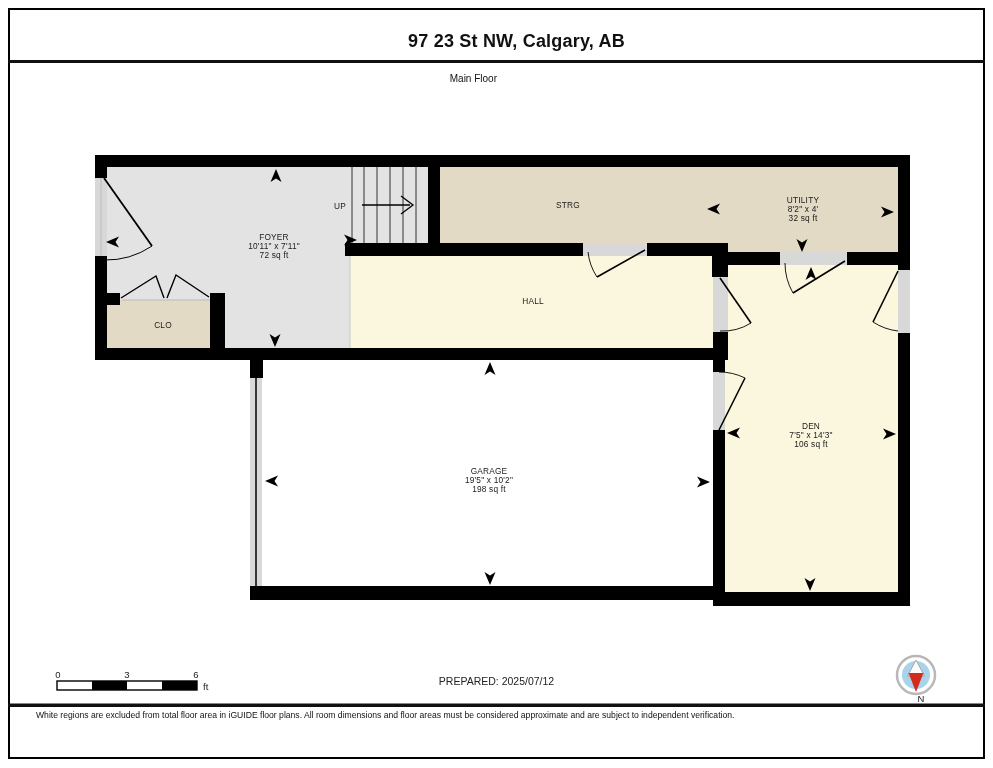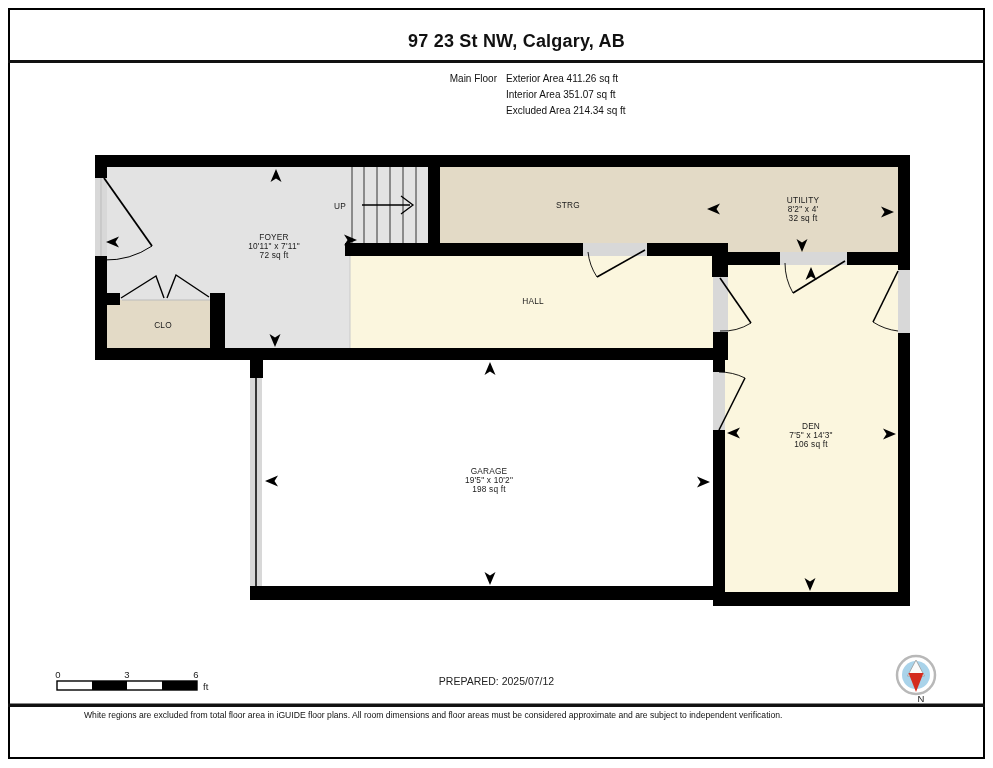--- a/index.html
+++ b/index.html
@@ -6,39 +6,34 @@
   .page{position:relative;width:993px;height:768px;background:#fff;overflow:hidden;
         font-family:"Liberation Sans",sans-serif;color:#111;}
   .frame{position:absolute;left:8px;top:8px;right:8px;bottom:9px;border:2px solid #000;}
   .title{position:absolute;left:0;top:31px;width:993px;text-align:center;
          font-size:18px;font-weight:bold;letter-spacing:.2px;padding-left:20px;}
   .summary-label{position:absolute;left:400px;top:71px;width:97px;text-align:right;
                  font-size:10px;font-weight:normal;line-height:16px;}
   .summary-lines{position:absolute;left:506px;top:71px;font-size:10px;line-height:16px;}
   .prepared{position:absolute;left:0;top:675px;width:993px;text-align:center;
             font-size:10.5px;color:#222;}
-  .disclaimer{position:absolute;left:36px;top:710px;right:20px;font-size:8.6px;color:#111;margin-left:48px;}
+  .disclaimer{position:absolute;left:36px;top:710px;right:20px;font-size:8.6px;color:#111;}
   svg.plan{position:absolute;left:0;top:0;}
   svg text{font-family:"Liberation Sans",sans-serif;fill:#1a1a1a;}
   .roomlabel{font-size:8.3px;letter-spacing:.2px;}
 </style>
 </head>
 <body>
 
 <div class="page">
   <div class="frame"></div>
 
   <div class="title">97 23 St NW, Calgary, AB</div>
 
   <div class="summary-label">Main Floor</div>
-  <div class="summary-lines">
-    <div>Exterior Area 411.26 sq ft</div>
-    <div>Interior Area 351.07 sq ft</div>
-    <div>Excluded Area 214.34 sq ft</div>
-  </div>
 
   <div class="prepared">PREPARED: 2025/07/12</div>
   <div class="disclaimer">White regions are excluded from total floor area in iGUIDE floor plans. All room dimensions and floor areas must be considered approximate and are subject to independent verification.</div>
 
   <svg class="plan" width="993" height="768" viewBox="0 0 993 768">
 
     <rect x="8" y="60" width="977" height="3" fill="#111"></rect>
     <rect x="8" y="703.5" width="977" height="3.5" fill="#111"></rect>
 
     <g>

